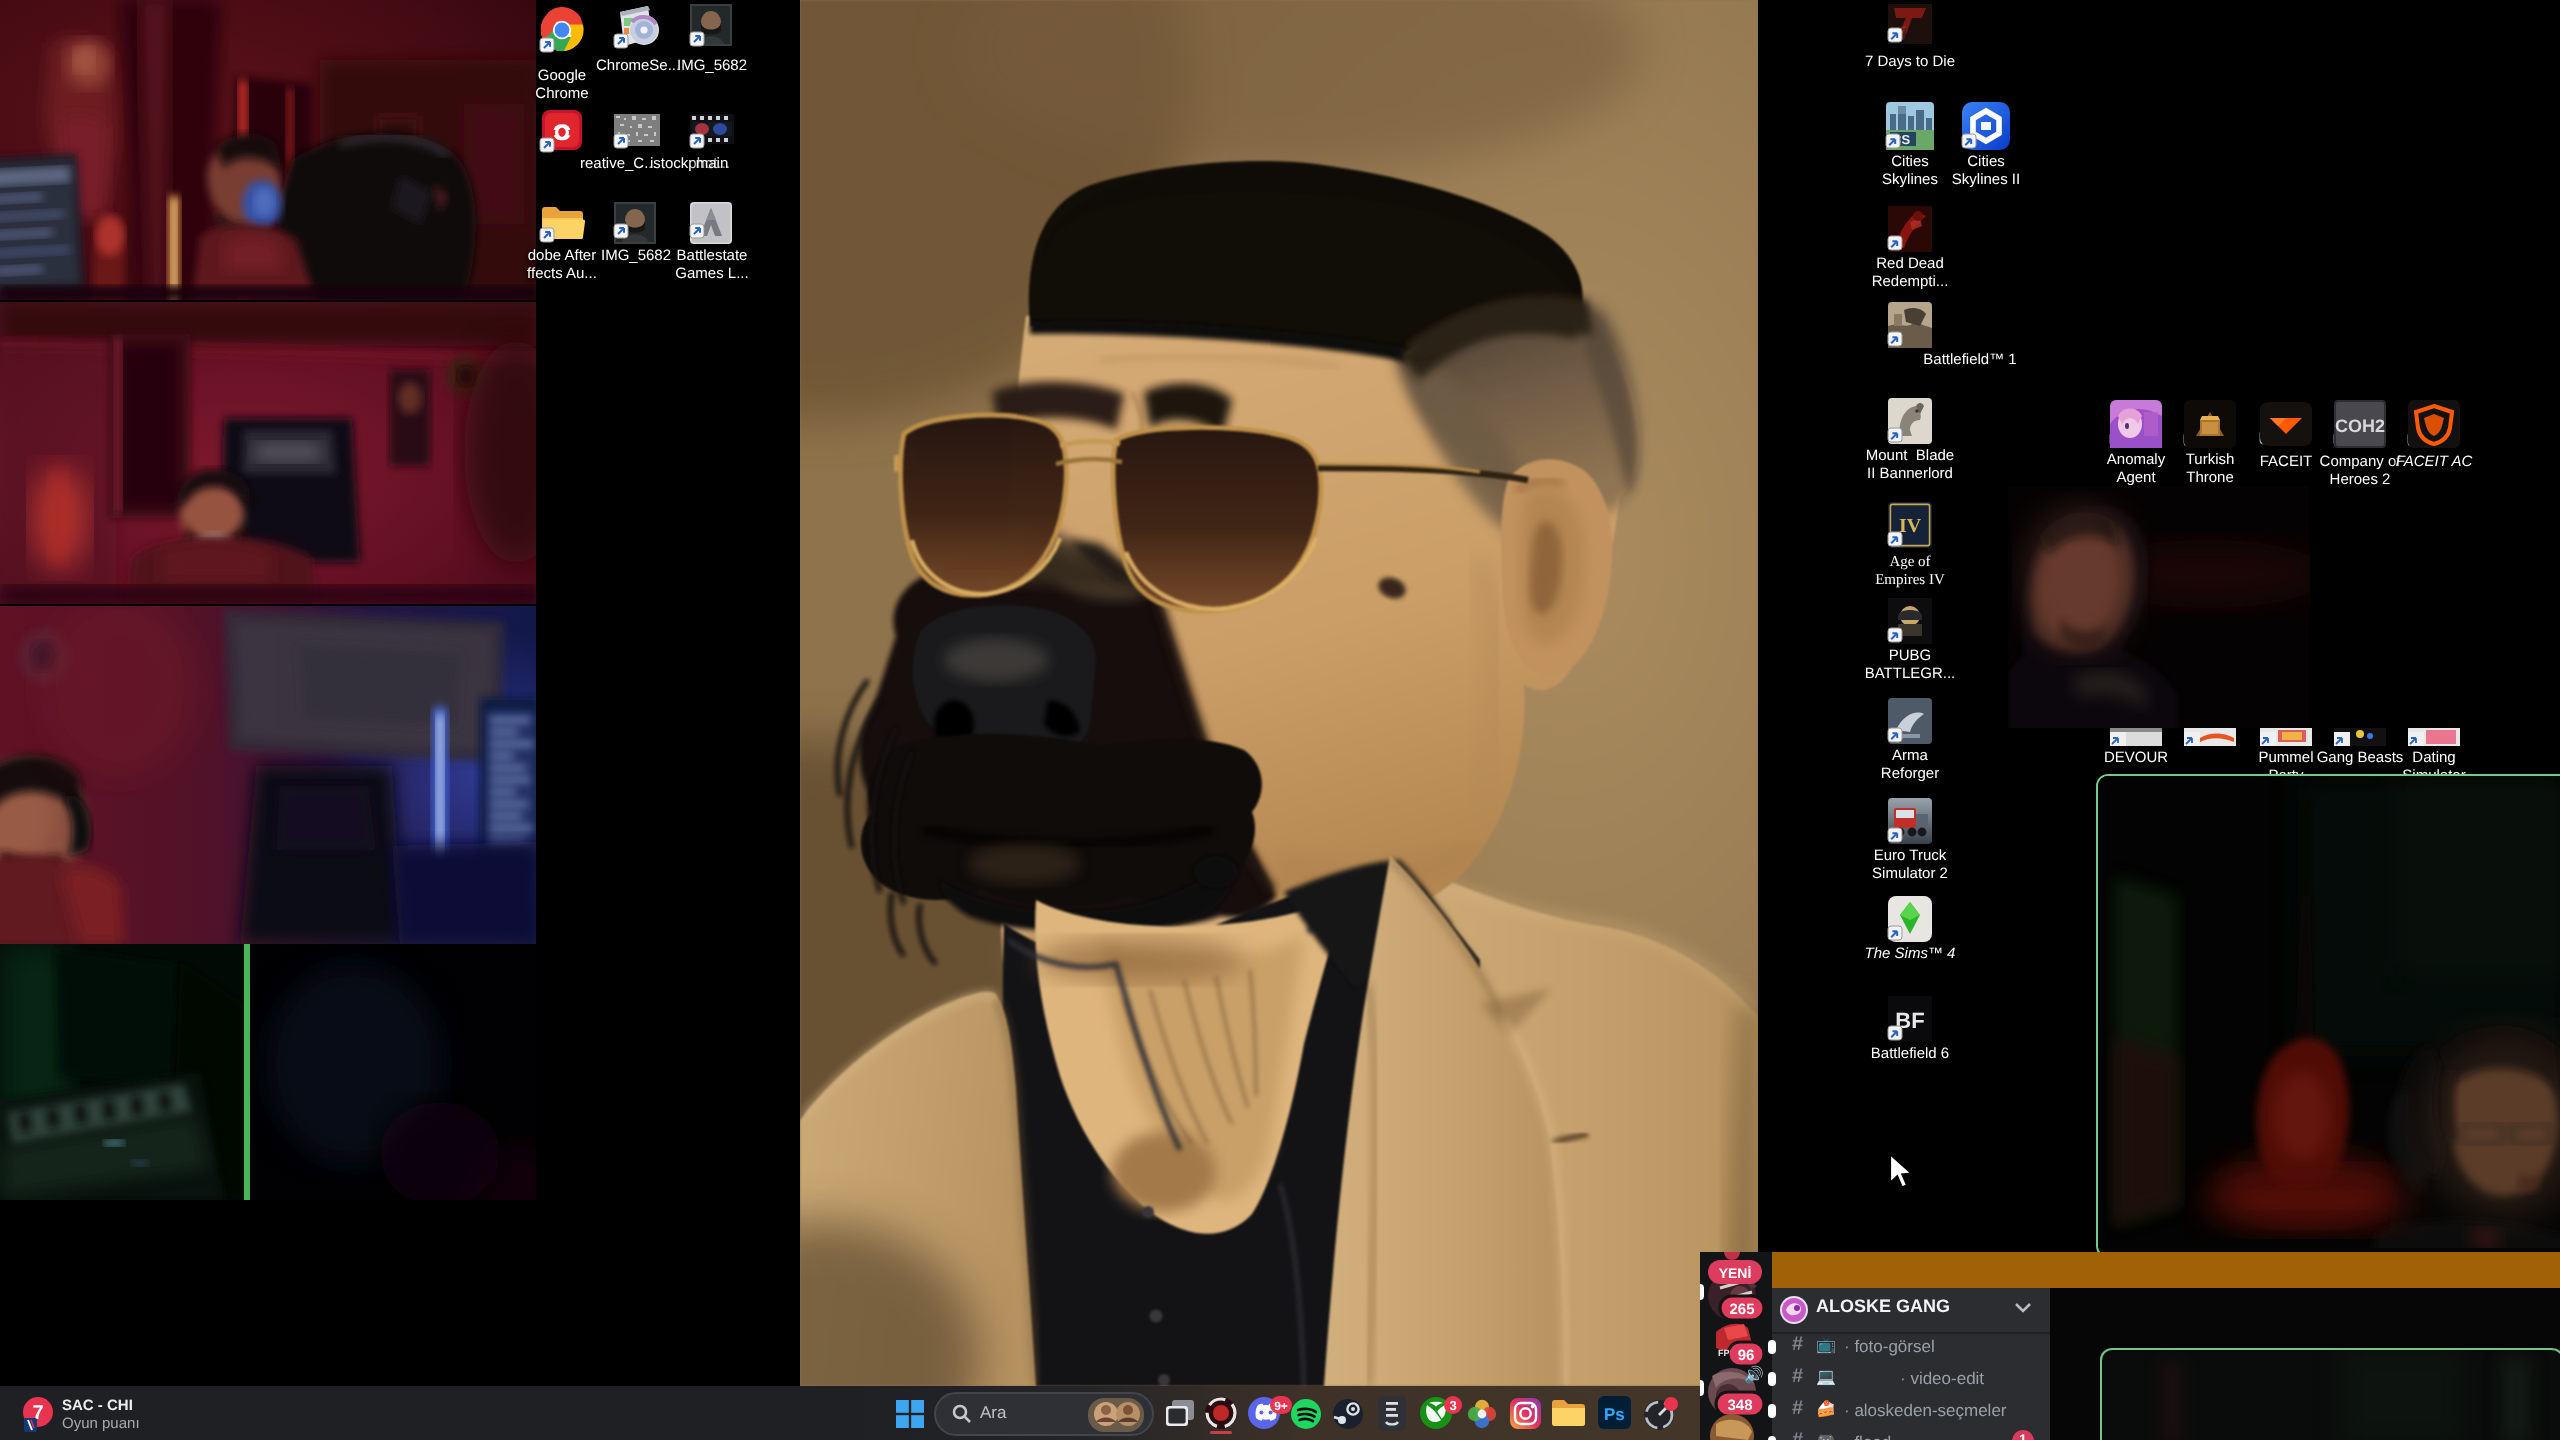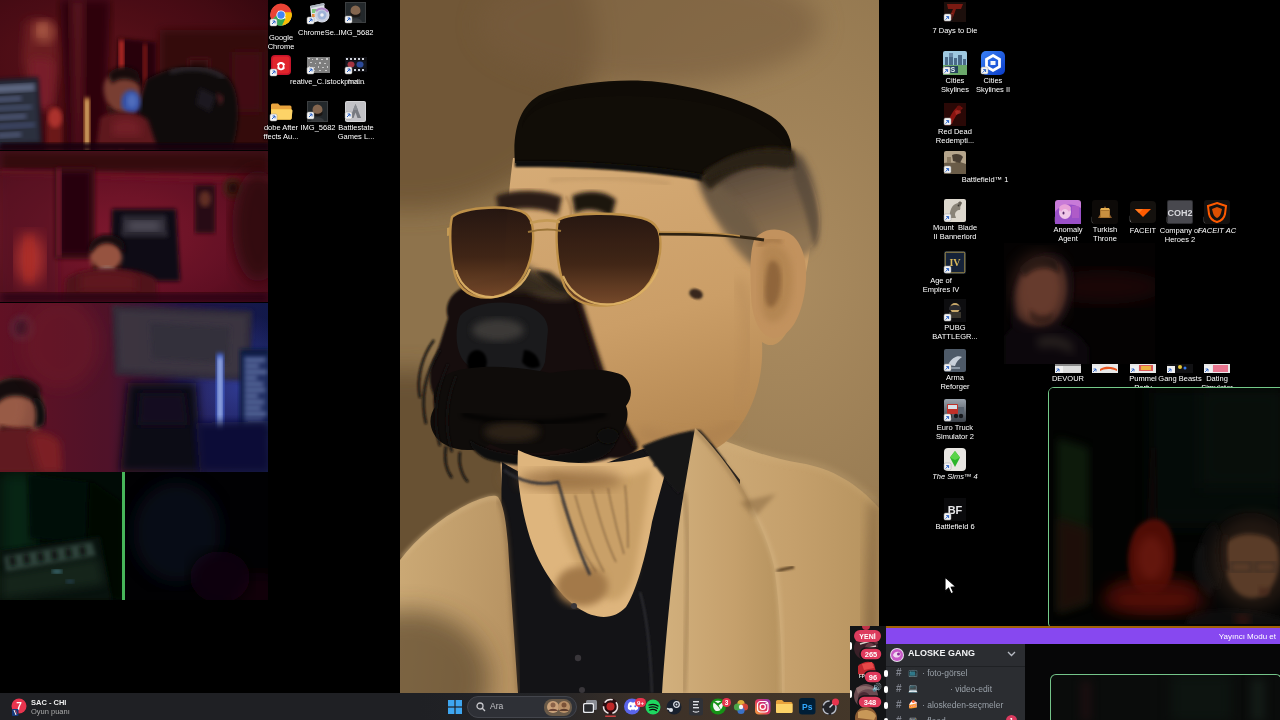--- a/index.html
+++ b/index.html
@@ -695,21 +695,21 @@
     <div class="lbl" style="left:46px;top:27px;width:60px;">7 Days to Die</div>
     <div class="lbl" style="left:56px;top:77px;width:40px;">Cities
 Skylines</div>
     <div class="lbl" style="left:92px;top:77px;width:44px;">Cities
 Skylines II</div>
     <div class="lbl" style="left:54px;top:128px;width:44px;">Red Dead
 Redempti...</div>
     <div class="lbl" style="left:46px;top:176px;width:60px;margin-left:30px;">Battlefield™ 1</div>
     <div class="lbl" style="left:48px;top:224px;width:56px;">Mount  Blade
 II Bannerlord</div>
-    <div class="lbl" style="left:40px;top:277px;width:44px;">Age of
+    <div class="lbl" style="left:54px;top:277px;width:44px;font-family:Liberation Serif, serif;">Age of
 Empires IV</div>
     <div class="lbl" style="left:52px;top:324px;width:48px;">PUBG
 BATTLEGR...</div>
     <div class="lbl" style="left:54px;top:374px;width:44px;">Arma
 Reforger</div>
     <div class="lbl" style="left:52px;top:424px;width:48px;">Euro Truck
 Simulator 2</div>
     <div class="lbl" style="left:46px;top:473px;width:60px;font-style:italic;">The Sims™ 4</div>
     <div class="lbl" style="left:46px;top:523px;width:60px;">Battlefield 6</div>
 
@@ -770,23 +770,20 @@
       <path d="M196,196 C199,199 204,199 207,196 L206,204 C202,207 198,207 196,204 Z" fill="#7a432e" filter="url(#b2)"></path>
       <path d="M126,226 C146,218 182,218 210,226 L236,232 L236,236 L122,236 Z" fill="#1d1b1d" filter="url(#b2)"></path>
       <path d="M170,228 C178,222 186,224 188,232 L180,236 Z" fill="#b03828" filter="url(#b4)" opacity="0.6"></path>
       </g>
       <ellipse cx="105" cy="212" rx="52" ry="16" fill="#b41a0e" filter="url(#b8)" opacity="0.8"></ellipse>
       <rect width="236" height="236" fill="#000" opacity="0.55"></rect>
         <ellipse cx="204" cy="174" rx="42" ry="48" fill="#a06a48" filter="url(#b8)" opacity="0.18"></ellipse>
     </svg>
   </div>
 
-  <div class="abs" style="z-index:30;left:886px;top:628px;width:394px;height:16px;background:#8748f0;">
-    <div class="abs" style="right:4px;top:4px;color:#fff;font-size:8px;">Yayıncı Modu et</div>
-  </div>
 
   <div id="taskbar" class="abs" style="z-index:15;left:0;top:693px;width:1280px;height:27px;
       background:linear-gradient(90deg,#1f2024 0 420px,#232427 540px,#3d3128 650px,#443729 860px,#1b1b1d 870px);">
 
     <svg class="abs" style="left:10px;top:5px" width="20" height="18">
       <circle cx="9" cy="8" r="7.5" fill="#e8344e"></circle>
       <text x="9" y="11.5" text-anchor="middle" font-family="Liberation Sans,sans-serif" font-size="10" font-weight="bold" fill="#fff">7</text>
       <rect x="2" y="11" width="6.5" height="7" rx="1" fill="#14387a"></rect>
       <path d="M4,12 L6,17" stroke="#fff" stroke-width="1"></path>
       <path d="M5.5,12 L7,16" stroke="#d83a4a" stroke-width="0.8"></path>

